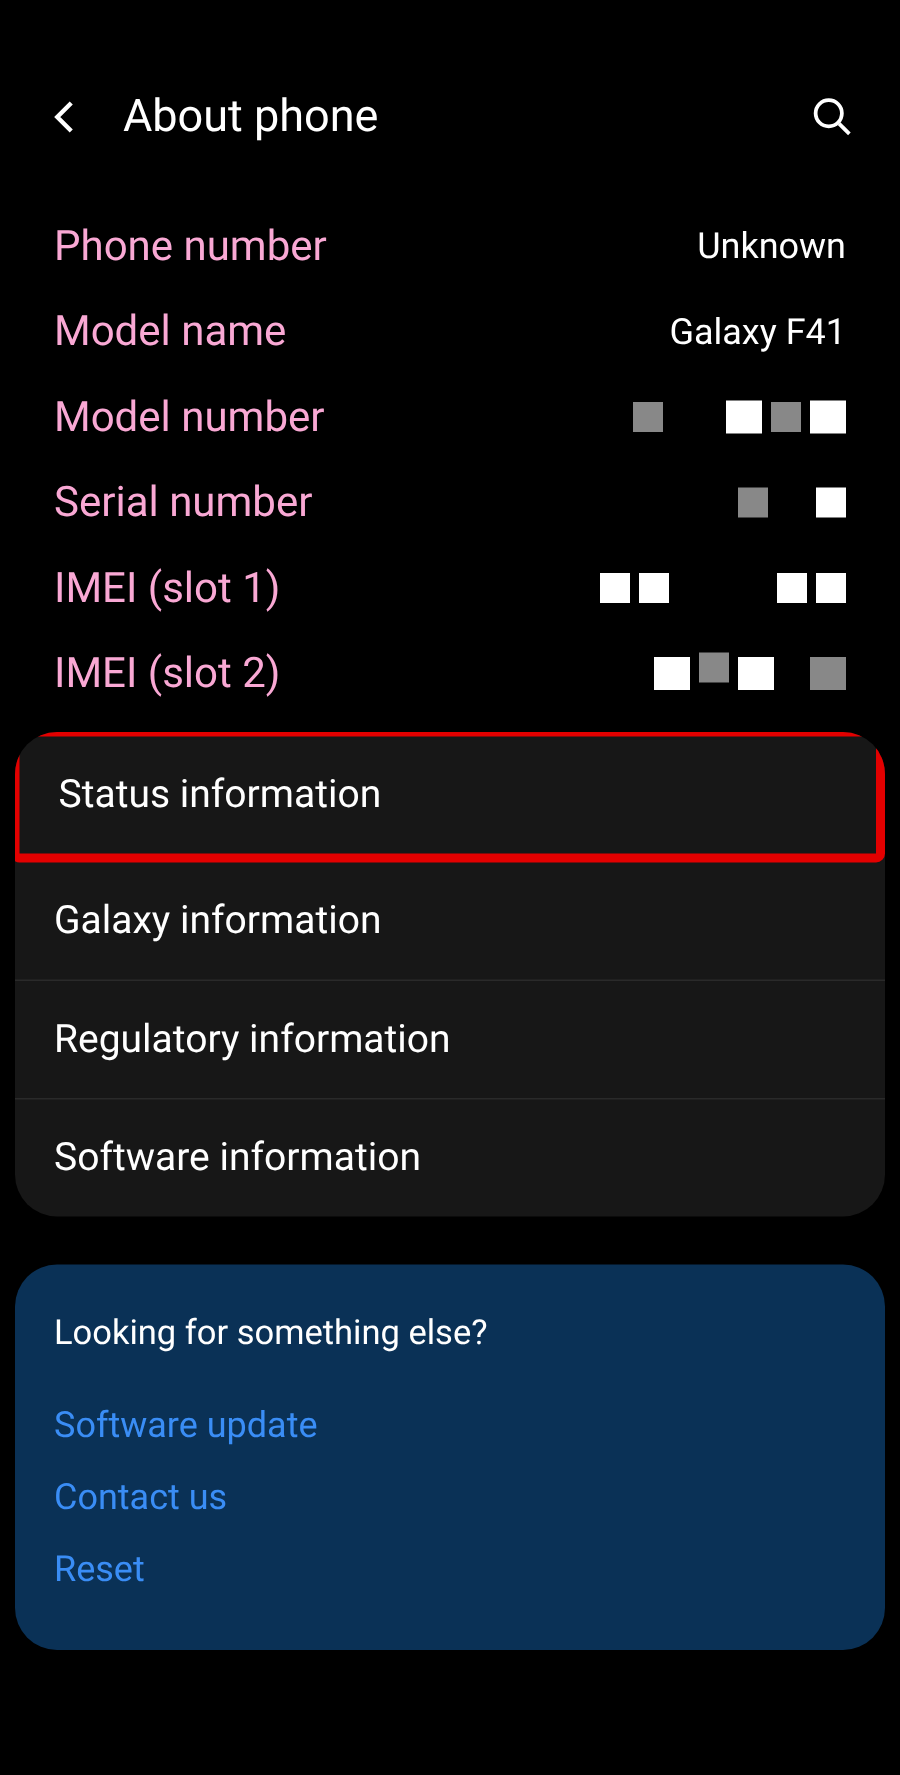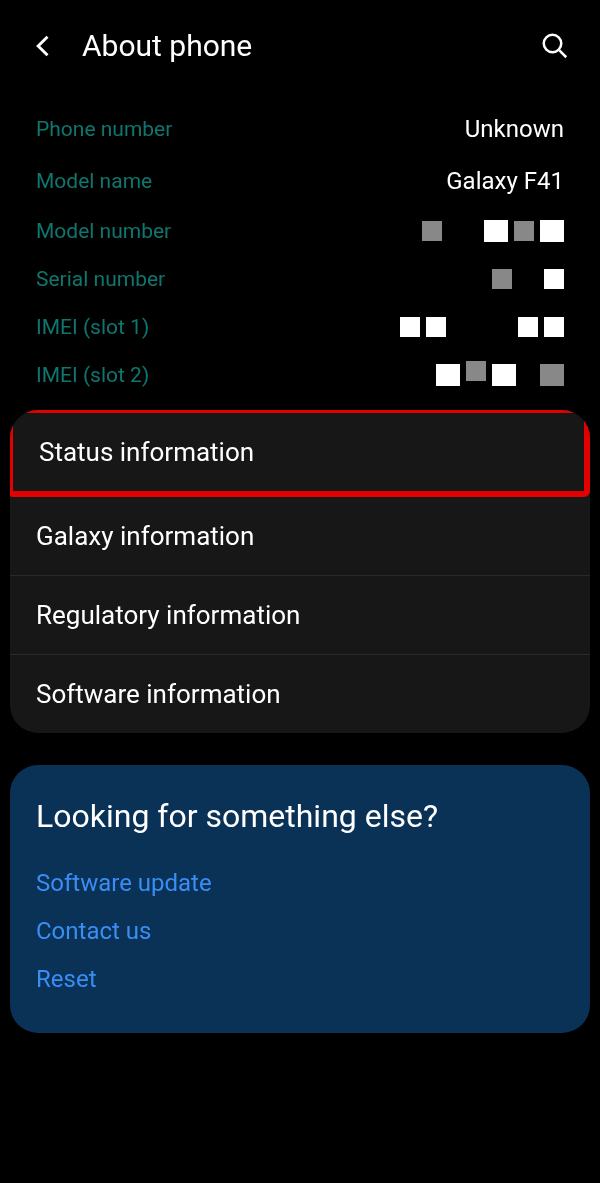--- a/index.html
+++ b/index.html
@@ -12,20 +12,21 @@
       width: 600px;
       height: 1183px;
       background: #000000;
       color: #ffffff;
       overflow: hidden;
     }
     .header {
       display: flex;
       align-items: center;
       padding: 28px 30px 20px 30px;
+      margin-top: 32px;
     }
     .back-icon {
       width: 28px;
       height: 28px;
       margin-right: 24px;
       cursor: pointer;
     }
     .header-title {
       font-size: 30px;
       font-weight: 400;
@@ -40,22 +41,22 @@
       padding: 20px 36px 10px 36px;
     }
     .info-row {
       display: flex;
       justify-content: space-between;
       align-items: center;
       padding: 12px 0;
       min-height: 48px;
     }
     .info-label {
-      font-size: 21px;
-      color: #0f766e;
+      font-size: 28px;
+      color: #f9a8d4;
     }
     .info-value {
       font-size: 24px;
       color: #ffffff;
     }
     .redacted {
       display: flex;
       gap: 6px;
       align-items: center;
     }
@@ -88,21 +89,21 @@
       margin: -3px 0 0 -3px;
       position: relative;
     }
     .suggestion-card {
       background: #0a3156;
       border-radius: 28px;
       margin: 32px 10px 0 10px;
       padding: 32px 26px 30px 26px;
     }
     .suggestion-title {
-      font-size: 32px;
+      font-size: 23px;
       color: #ffffff;
       margin-bottom: 24px;
     }
     .suggestion-link {
       font-size: 24px;
       color: #3a8df5;
       font-weight: 400;
       padding: 10px 0;
       cursor: pointer;
     }

